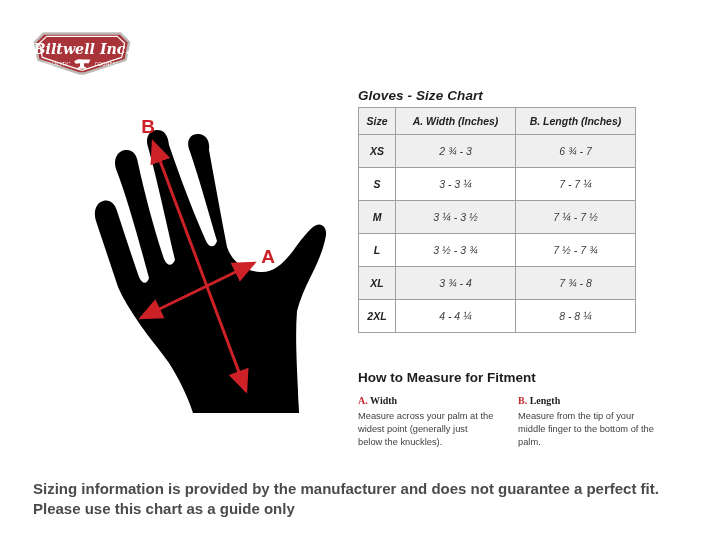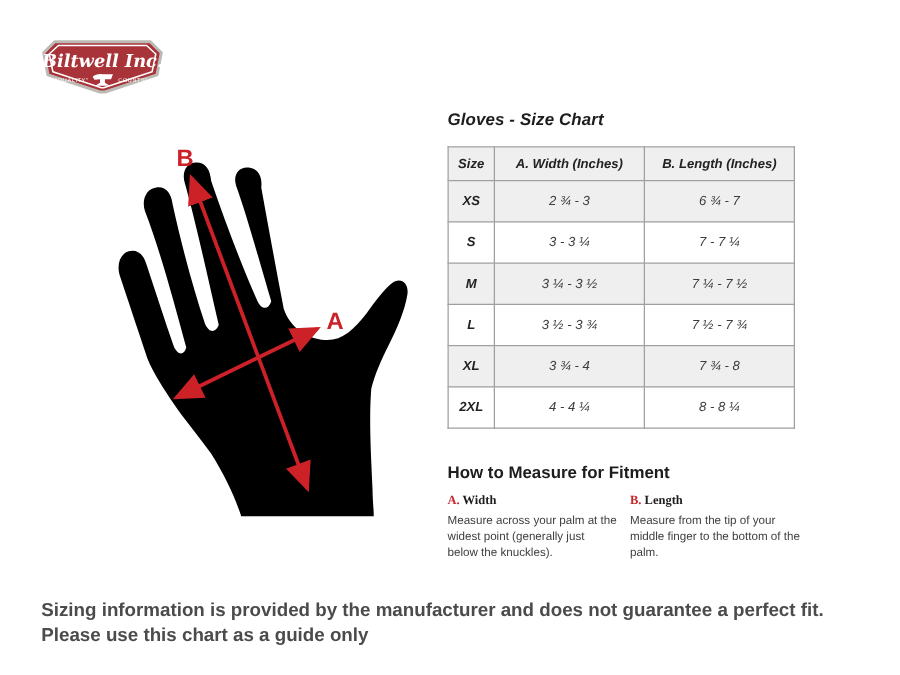--- a/index.html
+++ b/index.html
@@ -15,21 +15,21 @@
   
   .logo { position: absolute; left: 33px; top: 31px; width: 98px; height: 45px; }
 
   
   .hand-wrap { position: absolute; left: 60px; top: 90px; width: 300px; height: 360px; }
 
   
   .chart-col { position: absolute; left: 358px; top: 88px; width: 277px; font-style: italic; }
   .chart-title { font-size: 13.5px; font-weight: bold; color: #1d1d1d; letter-spacing: .1px; }
   table.size-table {
-    margin-top: 14px;
+    margin-top: 4px;
     width: 277px;
     border-collapse: collapse;
     table-layout: fixed;
     padding-left: 24px;
   }
   table.size-table th, table.size-table td {
     border: 1px solid #9f9fa0;
     text-align: center;
     vertical-align: middle;
     font-size: 10.5px;
@@ -42,21 +42,21 @@
   table.size-table col.c-val  { width: 120px; }
   table.size-table tbody tr:nth-child(odd)  { background: #f0eff0; }
   table.size-table tbody tr:nth-child(even) { background: #ffffff; }
 
   
   .measure { position: absolute; left: 358px; top: 370px; width: 290px; }
   .measure-title { font-size: 13.5px; font-weight: bold; color: #1d1d1d; }
   .measure-cols { display: flex; gap: 10px; margin-top: 10px; }
   .measure-item { flex: 0 0 auto; }
   .measure-item.item-a { width: 136px; }
-  .measure-item.item-b { width: 142px; }
+  .measure-item.item-b { width: 142px; margin-left: 14px; }
   .measure-head { font-size: 10px; font-weight: bold; color: #1d1d1d; font-family: Liberation Serif, serif; }
   .measure-key { color: #c5272d; }
   .measure-text { margin-top: 4px; font-size: 9.3px; line-height: 1.4; color: #3e3e3e; }
 
   
   .footer { position: absolute; left: 33px; top: 479px; font-size: 15px; line-height: 1.32; color: #4b4b4b; font-weight: bold; }
 </style>
 </head>
 <body>
 

